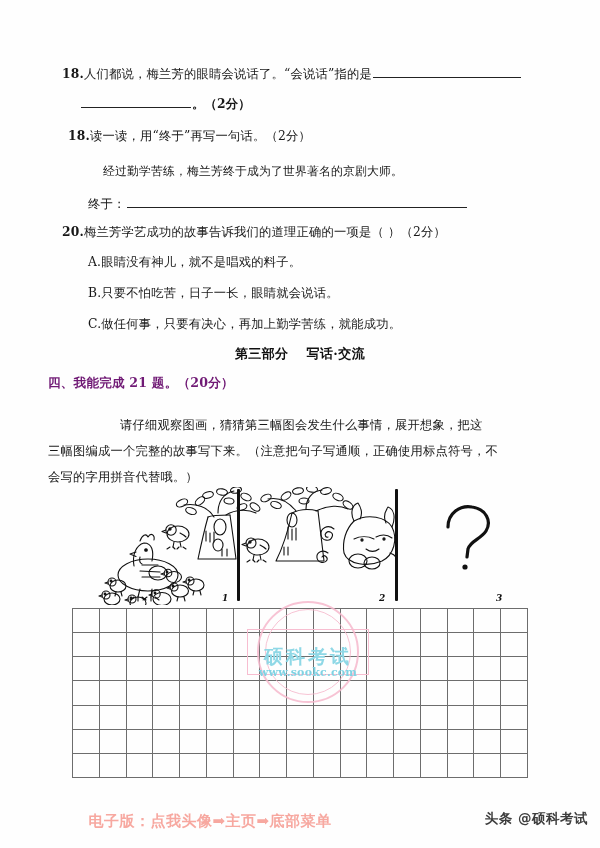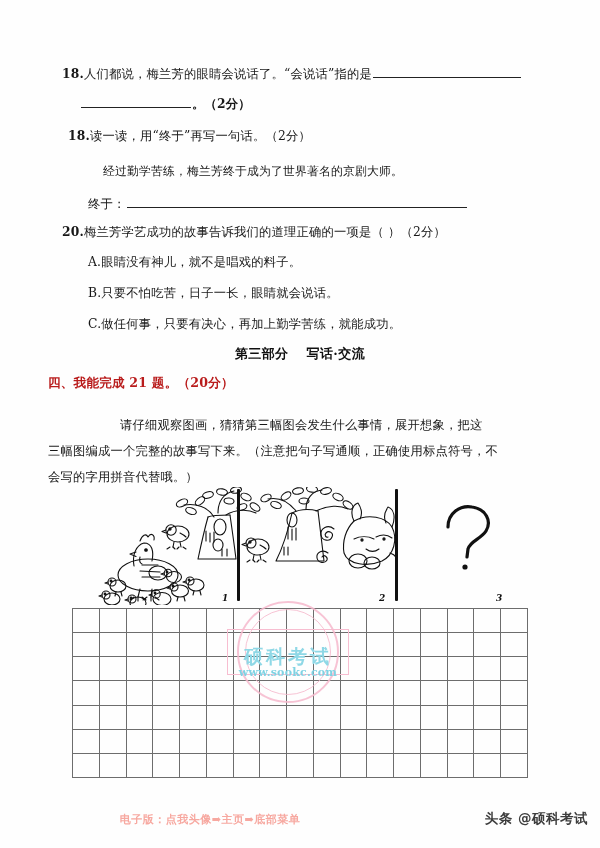--- a/index.html
+++ b/index.html
@@ -54,21 +54,21 @@
     color: #101010;
   }
   .part-heading .sep { display:inline-block; width: 18px; }
 
   .sect-heading {
     position: absolute;
     font-size: 12.6px;
     font-weight: bold;
     letter-spacing: 0.2px;
     white-space: nowrap;
-    color: #b91c1c;
+    color: #701a75;
   }
 
   .para {
     position: absolute;
     font-size: 12.3px;
     line-height: 26px;
     color: #171717;
     letter-spacing: 0.2px;
     margin-top: 24px;
   }
@@ -114,21 +114,21 @@
     table-layout: fixed;
   }
   table.grid td {
     border: 1px solid #6d6d6d;
     padding: 0;
   }
 
   
   .watermark {
     position: absolute;
-    left: 216px;
+    left: 236px;
     top: 600px;
     width: 144px;
     height: 104px;
     pointer-events: none;
     z-index: 5;
   }
   .wm-ring {
     position: absolute;
     left: 50%; top: 50%;
     transform: translate(-50%,-50%);
@@ -169,21 +169,21 @@
     white-space: nowrap;
   }
 
   
   .footer-note {
     position: absolute;
     left: 0;
     top: 812px;
     width: 420px;
     text-align: center;
-    font-size: 11px;
+    font-size: 15px;
     font-weight: bold;
     color: #f7a8a0;
     letter-spacing: .5px;
     white-space: nowrap;
   }
   .footer-brand {
     position: absolute;
     right: 12px;
     top: 810px;
     font-size: 13.5px;

